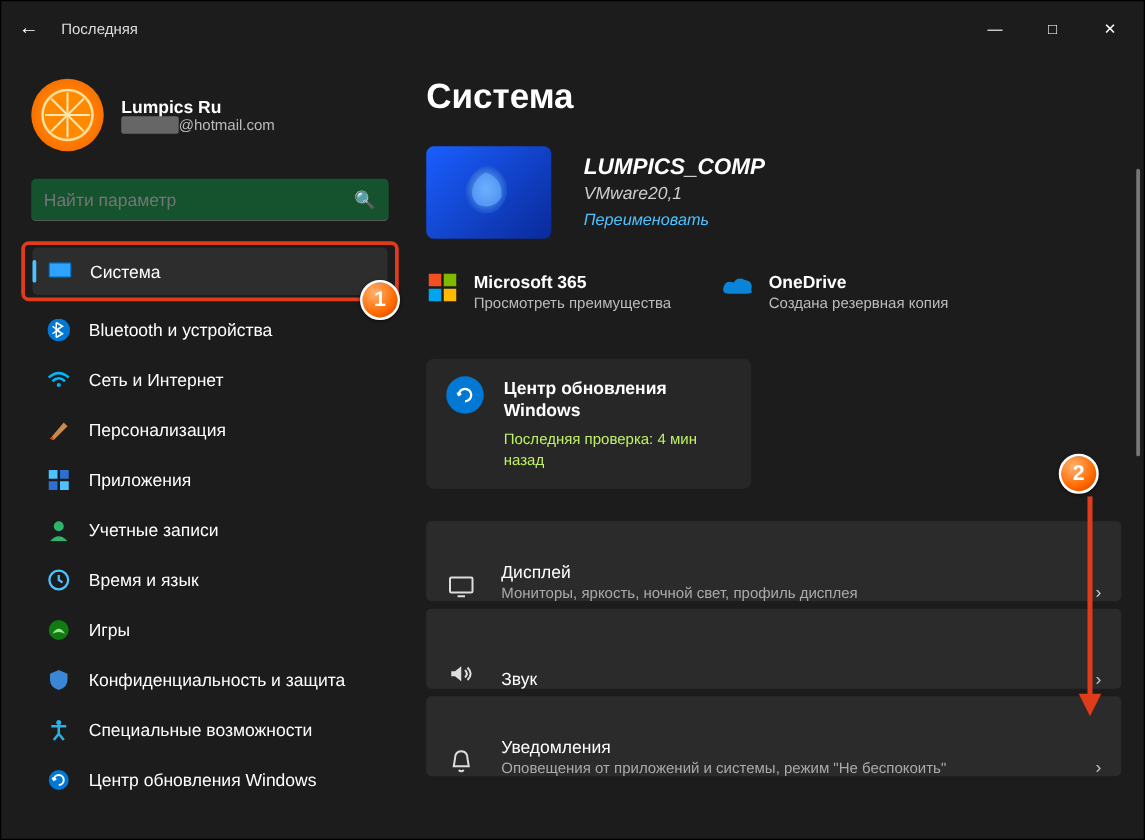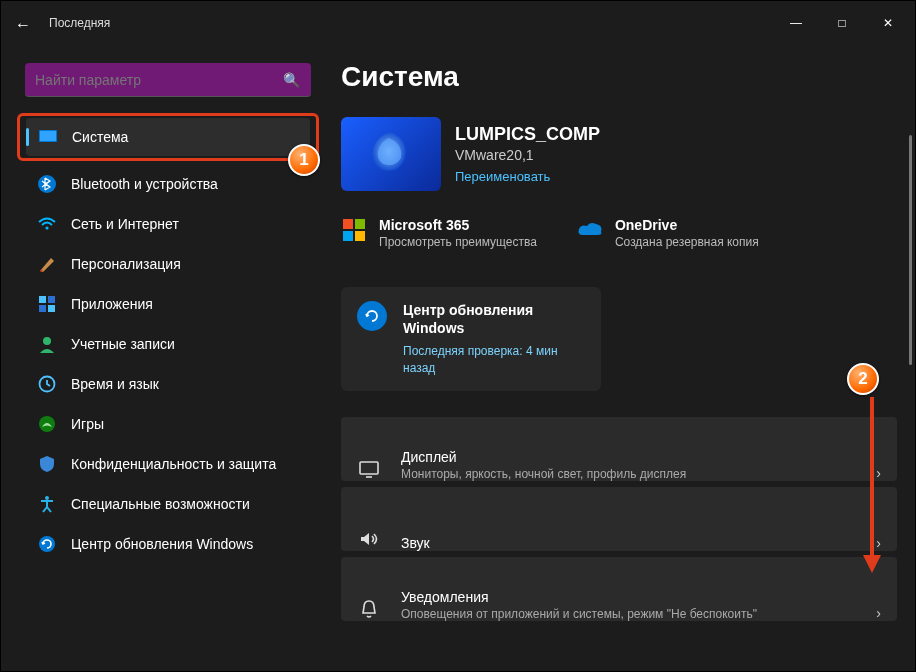--- a/index.html
+++ b/index.html
@@ -24,21 +24,21 @@
     width: 58px; height: 58px; border-radius: 50%;
     background: radial-gradient(circle at 50% 50%, #ff9a00 0%, #ff7b00 55%, #e66100 100%);
     display:flex; align-items:center; justify-content:center; position:relative;
     overflow:hidden;
   }
   .avatar svg { width: 44px; height: 44px; }
   .profile .name { font-size: 14px; font-weight: 600; }
   .profile .mail { font-size: 12px; color: #bbb; }
   .profile .mail .hidden { background:#666; color:#666; border-radius:2px; padding:0 2px; }
   .search {
-    background: #701a75; border-bottom: 1px solid #555; border-radius: 4px;
+    background: #14532d; border-bottom: 1px solid #555; border-radius: 4px;
     height: 34px; display:flex; align-items:center; padding: 0 10px; margin-bottom: 16px;
   }
   .search input {
     flex:1; background: transparent; border:none; outline:none; color:#fff; font-size:14px;
   }
   .search .mag { color:#ccc; font-size:14px; }
   .nav { display:flex; flex-direction:column; gap: 2px; }
   .nav-item {
     display:flex; align-items:center; gap: 14px; height: 38px; padding: 0 12px;
     border-radius: 4px; font-size: 14px; cursor:pointer; position:relative;
@@ -56,21 +56,21 @@
   .highlight-box .nav-item { margin: 0 6px; }
   .marker {
     position:absolute; width:32px; height:32px; border-radius:50%;
     background: radial-gradient(circle at 35% 30%, #ffb270, #ff6a00 60%, #c33c00 100%);
     border:2px solid #fff; display:flex; align-items:center; justify-content:center;
     font-weight:700; font-size:17px; color:#fff; box-shadow:0 1px 3px rgba(0,0,0,.6);
     z-index:50;
   }
   .main { flex:1; padding: 4px 18px 0 20px; overflow:hidden; position:relative; }
   .page-title { font-size: 28px; font-weight: 600; margin: 12px 0 24px 0; }
-  .device-row { display:flex; gap: 14px; align-items:center; margin-bottom: 26px;}
+  .device-row { display:flex; gap: 26px; align-items:center; margin-bottom: 26px; font-style: italic;}
   .device-thumb {
     width: 100px; height: 74px; border-radius:6px; overflow:hidden; cursor:pointer;
     background: linear-gradient(135deg, #1a5fff 0%, #0a2a9a 100%);
     display:flex; align-items:center; justify-content:center;
   }
   .device-thumb svg { width:60px; height:60px; }
   .device-info .dname { font-size:18px; font-weight:600; }
   .device-info .dsub { font-size:14px; color:#ccc; margin-top:2px;}
   .device-info .rename { font-size:13px; color:#4cc2ff; margin-top:6px; cursor:pointer; display:inline-block;}
   .promo-row { display:flex; gap: 40px; margin-bottom: 38px;}
@@ -80,21 +80,21 @@
   .promo .ps { font-size:12px; color:#bbb; margin-top:2px;}
   .update-card {
     background:#272727; border-radius:6px; padding:14px 16px; display:flex; gap:16px;
     align-items:flex-start; margin-bottom:26px; cursor:pointer;
   }
   .update-card .uicon {
     width:30px; height:30px; border-radius:50%; background:#0078d4;
     display:flex; align-items:center; justify-content:center; flex-shrink:0;
   }
   .update-card .ut { font-size:14px; font-weight:600; line-height:1.3;}
-  .update-card .us { font-size:12px; color:#7dd3fc; margin-top:6px; line-height:1.4;}
+  .update-card .us { font-size:12px; color:#bef264; margin-top:6px; line-height:1.4;}
   .cards { display:flex; flex-direction:column; gap:6px; position:relative;}
   .card {
     background:#2b2b2b; border-radius:4px; height:64px; display:flex; align-items:flex-end;
     padding: 0 16px; gap:20px; cursor:pointer;
   }
   .card .cicon { width:24px; height:24px; display:flex; align-items:center; justify-content:center; color:#ddd; flex-shrink:0;}
   .card .ctext { flex:1; }
   .card .ct { font-size:14px;}
   .card .cs { font-size:12px; color:#aaa; margin-top:2px;}
   .card .chev { color:#ccc; font-size:14px;}
@@ -120,20 +120,38 @@
       <div>—</div>
       <div>□</div>
       <div>✕</div>
     </div>
   </div>
 
   <div class="body">
 
     <div class="sidebar">
 
+      <div class="profile">
+        <div class="avatar">
+          <svg viewBox="0 0 44 44">
+            <circle cx="22" cy="22" r="20" fill="#ff8a00"></circle>
+            <g stroke="#ffe8b0" stroke-width="1.6" fill="none">
+              <line x1="22" y1="4" x2="22" y2="40"></line>
+                <line x1="4" y1="22" x2="40" y2="22"></line>
+              <line x1="9" y1="9" x2="35" y2="35"></line>
+                <line x1="35" y1="9" x2="9" y2="35"></line>
+            </g>
+            <circle cx="22" cy="22" r="20" fill="none" stroke="#ffe0a0" stroke-width="2"></circle>
+          </svg>
+        </div>
+        <div>
+          <div class="name">Lumpics Ru</div>
+          <div class="mail"><span class="hidden">xxxxxxx</span><span>@hotmail.com</span></div>
+        </div>
+      </div>
 
       <div class="search">
         <input placeholder="Найти параметр" style="">
         <span class="mag">🔍</span>
       </div>
 
       <div class="nav">
 
         <div class="highlight-box">
           <div class="nav-item selected">

